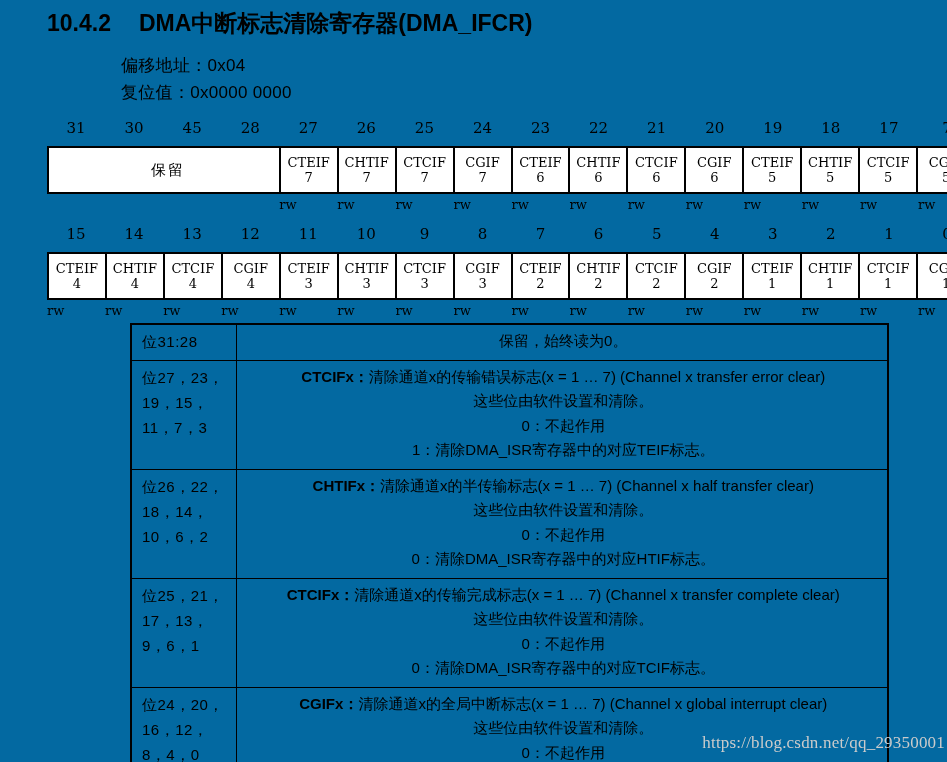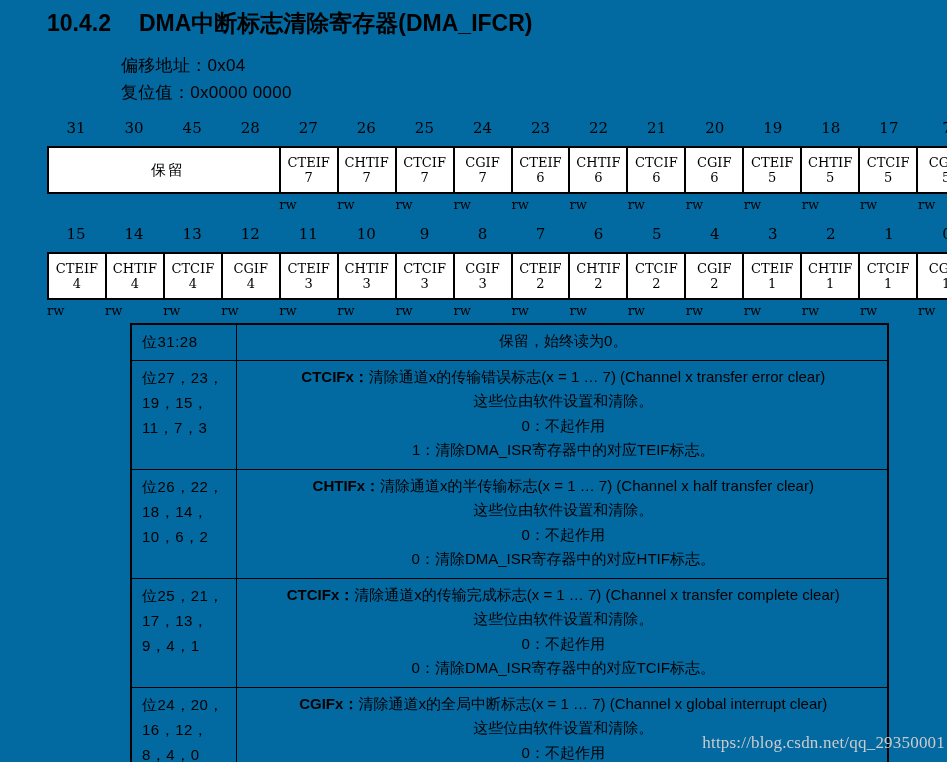--- a/index.html
+++ b/index.html
@@ -312,21 +312,21 @@
             <div class="desc-line"><b>CHTIFx：</b><span>清除通道x的半传输标志(x = 1 … 7) (Channel x half transfer clear)</span></div>
             <div class="desc-line"><span>这些位由软件设置和清除。</span></div>
             <div class="desc-line"><span>0：不起作用</span></div>
             <div class="desc-line"><span>0：清除DMA_ISR寄存器中的对应HTIF标志。</span></div>
           </td>
         </tr>
         <tr>
           <td class="bits-col">
             <div>位25，21，</div>
             <div>17，13，</div>
-            <div>9，4，1</div>
+            <div>9，6，1</div>
           </td>
           <td class="desc-col">
             <div class="desc-line"><b>CTCIFx：</b><span>清除通道x的传输完成标志(x = 1 … 7) (Channel x transfer complete clear)</span></div>
             <div class="desc-line"><span>这些位由软件设置和清除。</span></div>
             <div class="desc-line"><span>0：不起作用</span></div>
             <div class="desc-line"><span>0：清除DMA_ISR寄存器中的对应TCIF标志。</span></div>
           </td>
         </tr>
         <tr>
           <td class="bits-col">

